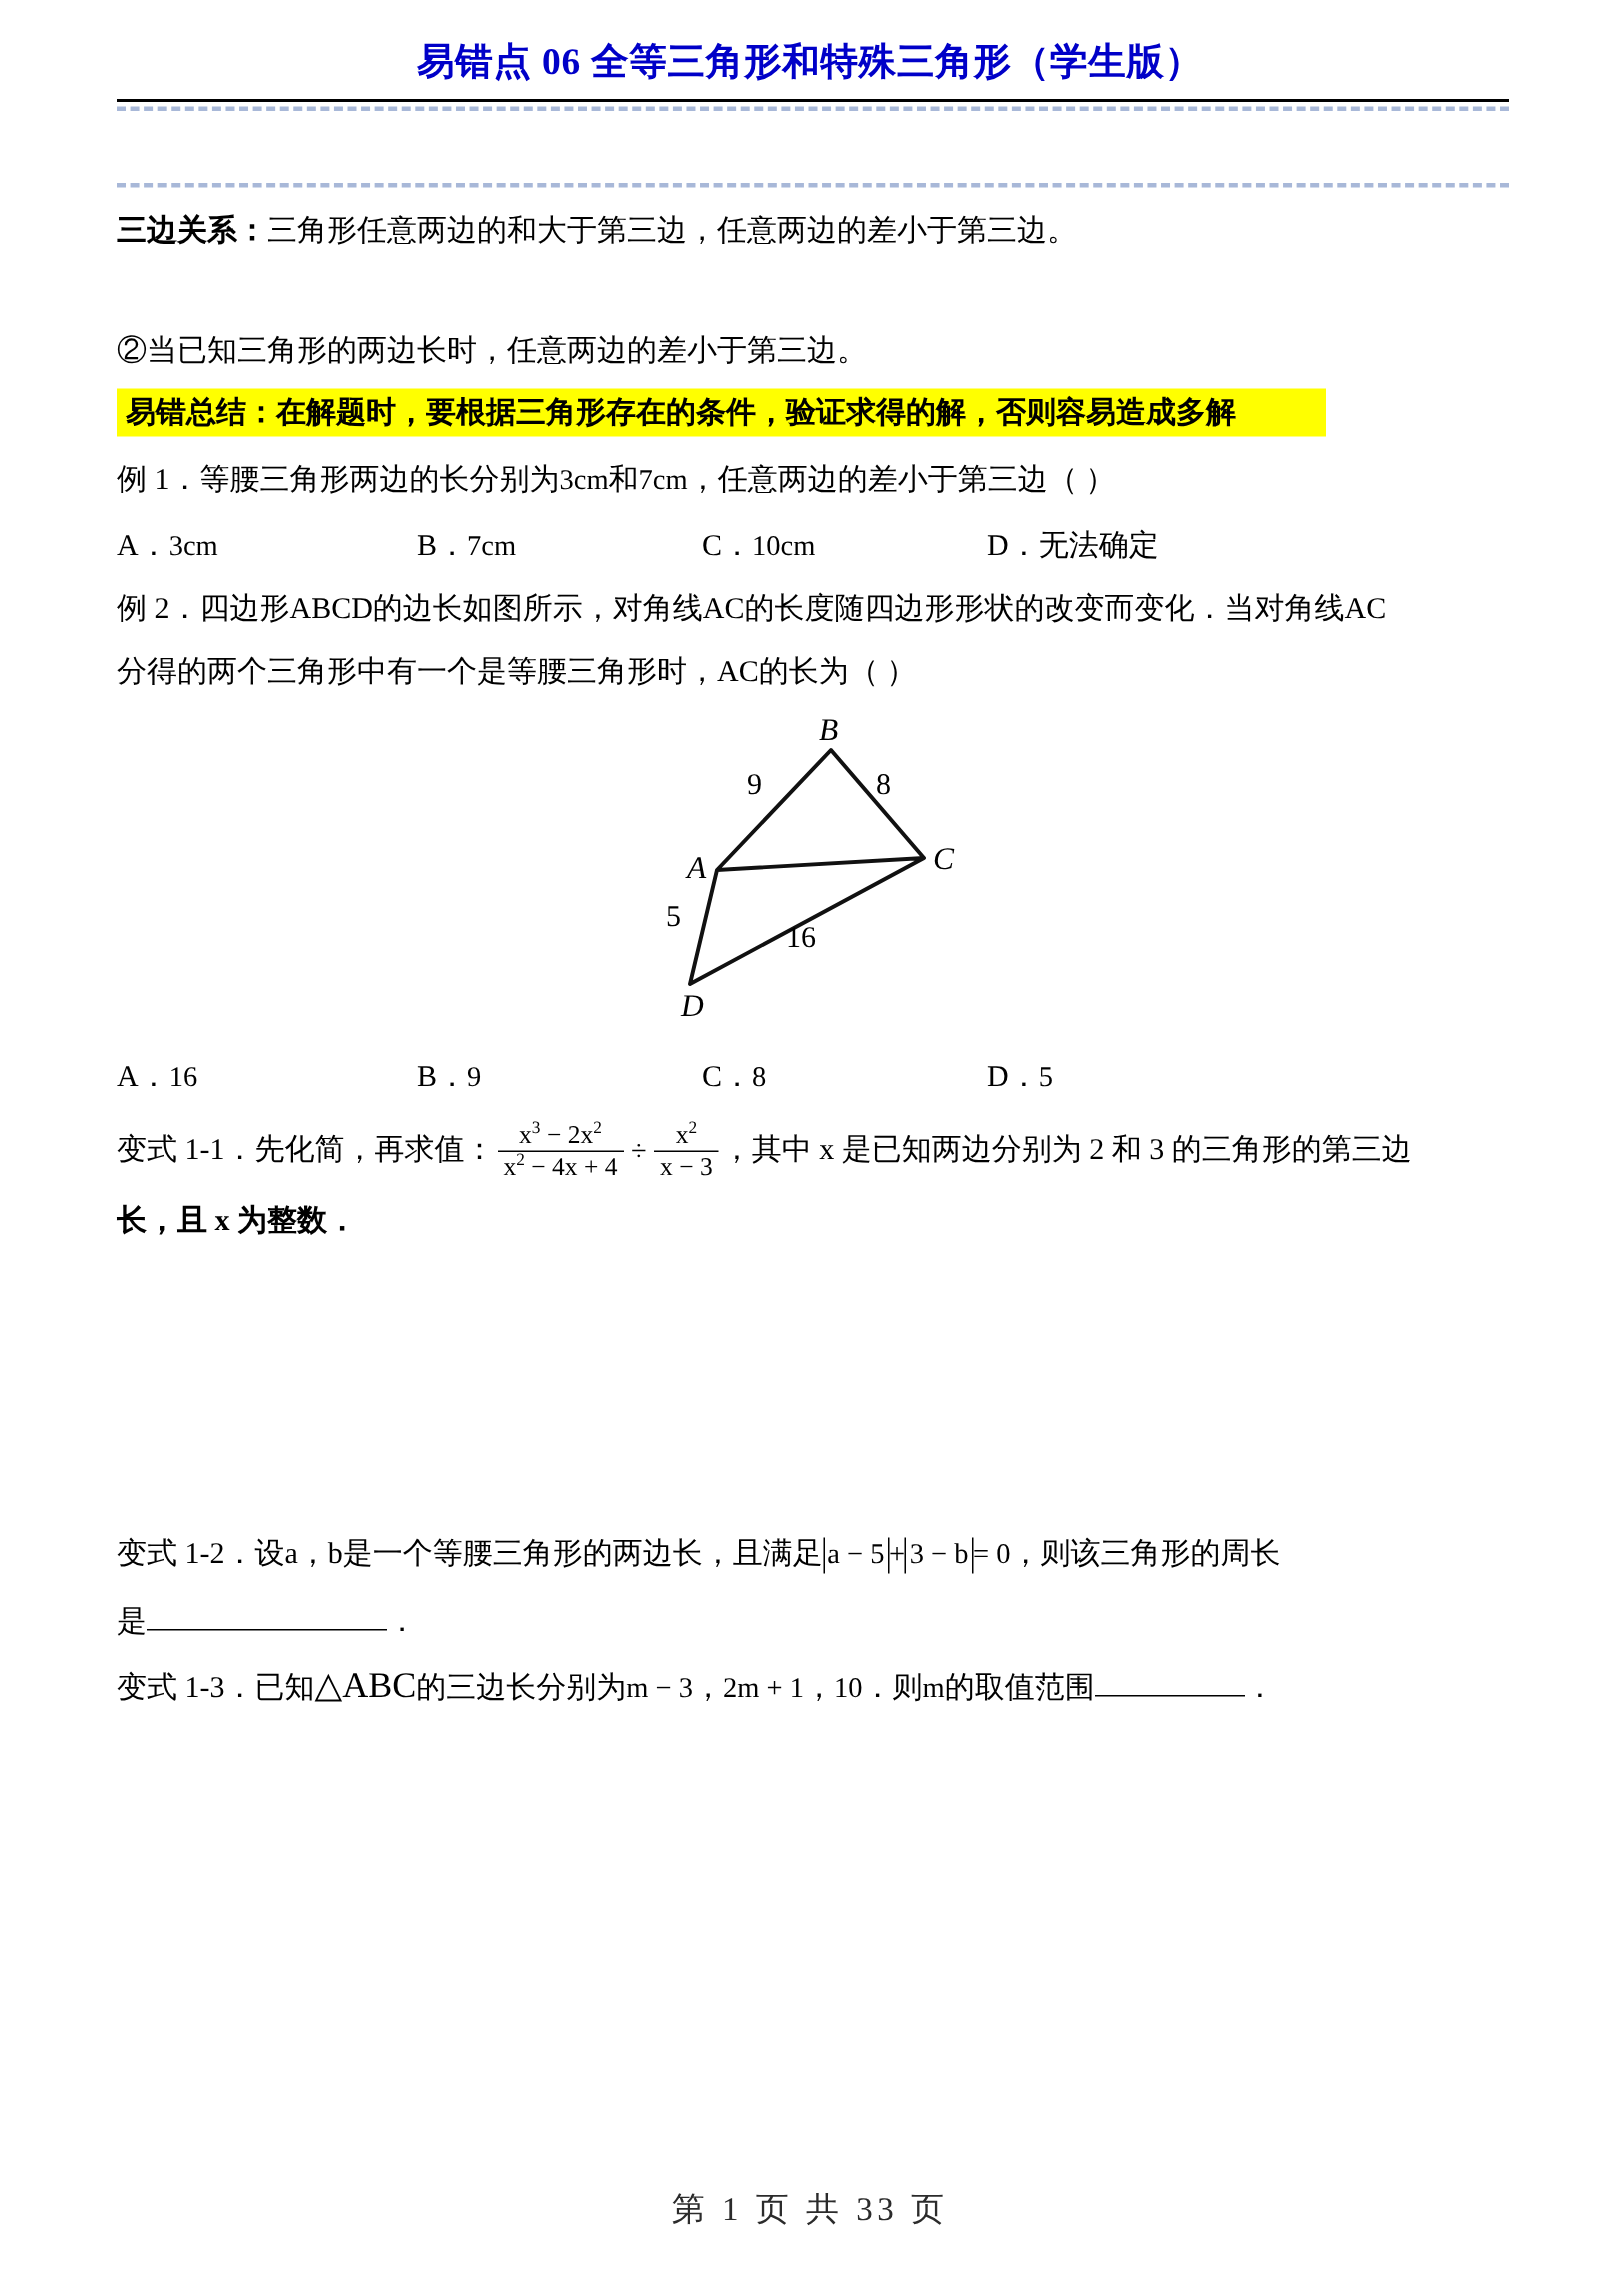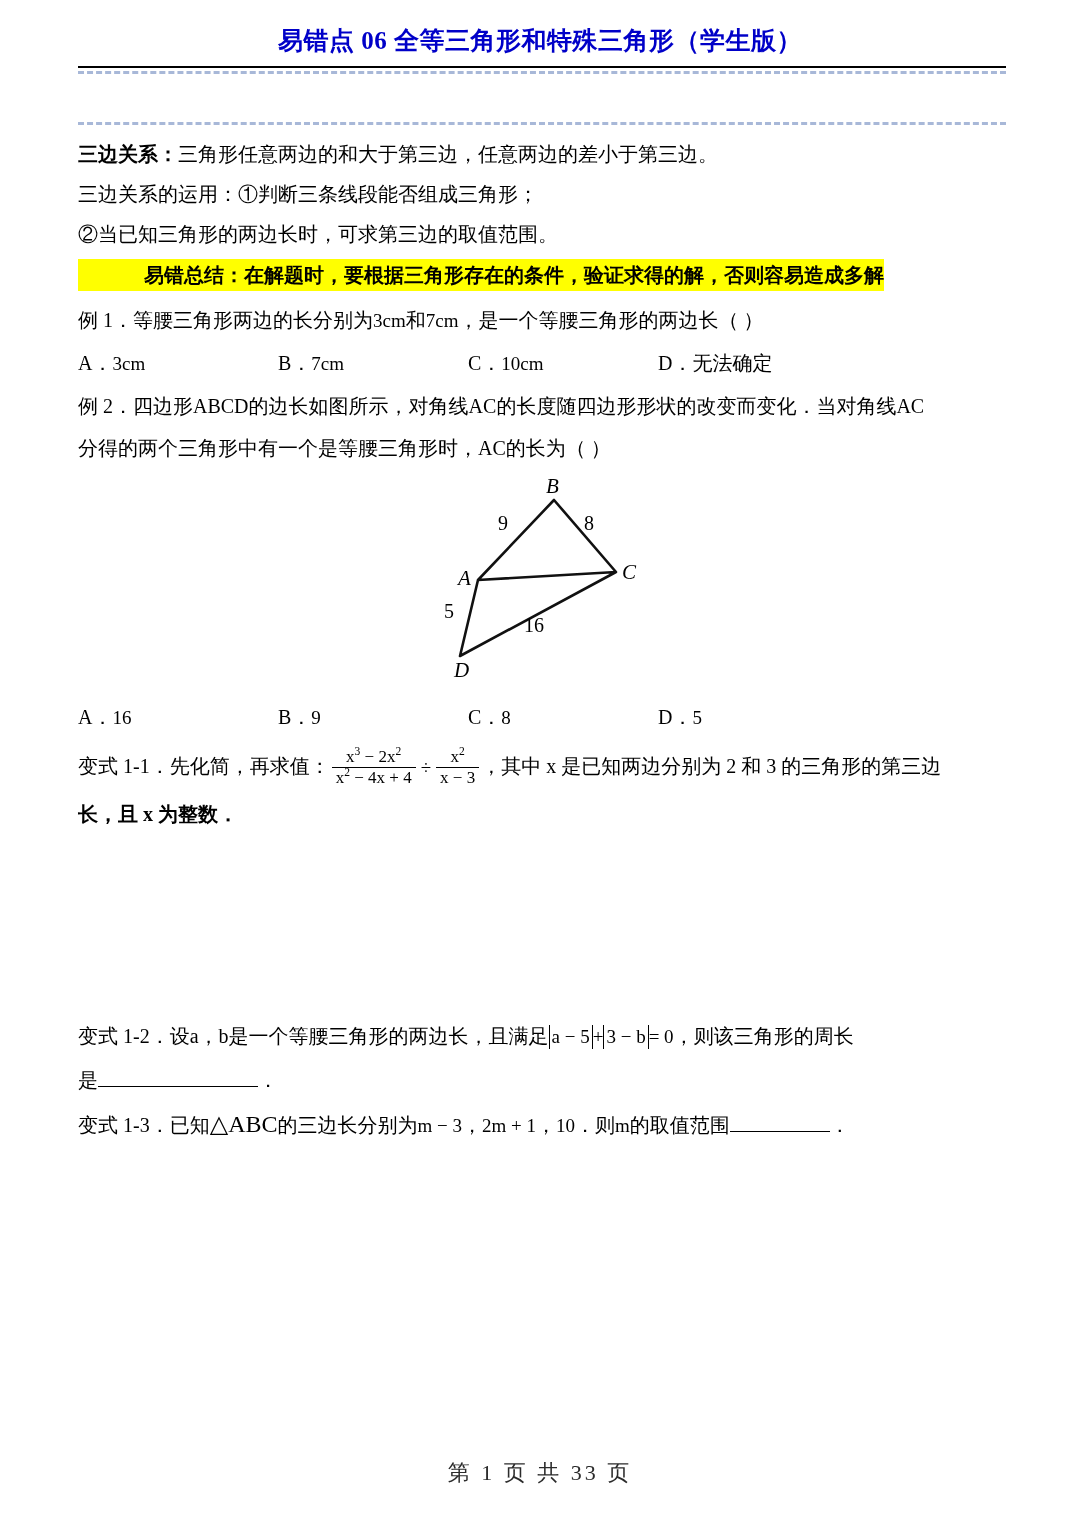--- a/index.html
+++ b/index.html
@@ -83,21 +83,20 @@
     top: 259px;
     width: 806px;
     height: 32px;
     background: #ffff00;
     font-weight: bold;
     font-size: 20px;
     line-height: 32px;
     white-space: nowrap;
     box-sizing: border-box;
     padding-left: 6px;
-    text-align: right;
   }
 
   
   .options {
     position: absolute;
     left: 78px;
     width: 928px;
     font-size: 20px;
     white-space: nowrap;
   }
@@ -181,28 +180,27 @@
   <div class="rule-solid" style="top:66px;"></div>
   <div class="rule-dashed" style="top:71px;"></div>
 
 
   <div class="rule-dashed" style="top:122px;"></div>
 
   <div class="line" style="top:140px;">
     <span class="bold">三边关系：</span><span>三角形任意两边的和大于第三边，任意两边的差小于第三边。</span>
   </div>
 
-  <div class="line" style="top:180px;">三边关系的运用：①判断三条线段能否组成三角形；</div>
-
-  <div class="line" style="top:220px;">②当已知三角形的两边长时，可求第三边的取值范围。</div>
+
+  <div class="line" style="top:220px;">②当已知三角形的两边长时，任意两边的差小于第三边。</div>
 
   <div class="highlight">易错总结：在解题时，要根据三角形存在的条件，验证求得的解，否则容易造成多解</div>
 
   <div class="line" style="top:306px;">
-    <span>例 1．</span><span>等腰三角形两边的长分别为</span><span class="num">3cm</span><span>和</span><span class="num">7cm</span><span>，是一个等腰三角形的两边长（  ）</span>
+    <span>例 1．</span><span>等腰三角形两边的长分别为</span><span class="num">3cm</span><span>和</span><span class="num">7cm</span><span>，任意两边的差小于第三边（  ）</span>
   </div>
 
   <div class="options" style="top:350px;">
     <span class="opt" style="width:200px;"><span class="lbl">A．</span><span class="val">3cm</span></span><span class="opt" style="width:190px;"><span class="lbl">B．</span><span class="val">7cm</span></span><span class="opt" style="width:190px;"><span class="lbl">C．</span><span class="val">10cm</span></span><span class="opt"><span class="lbl">D．</span><span>无法确定</span></span>
   </div>
 
   <div class="line" style="top:392px;">
     <span>例 2．</span><span>四边形</span><span class="mi">ABCD</span><span>的边长如图所示，对角线</span><span class="mi">AC</span><span>的长度随四边形形状的改变而变化．当对角线</span><span class="mi">AC</span>
   </div>
 

